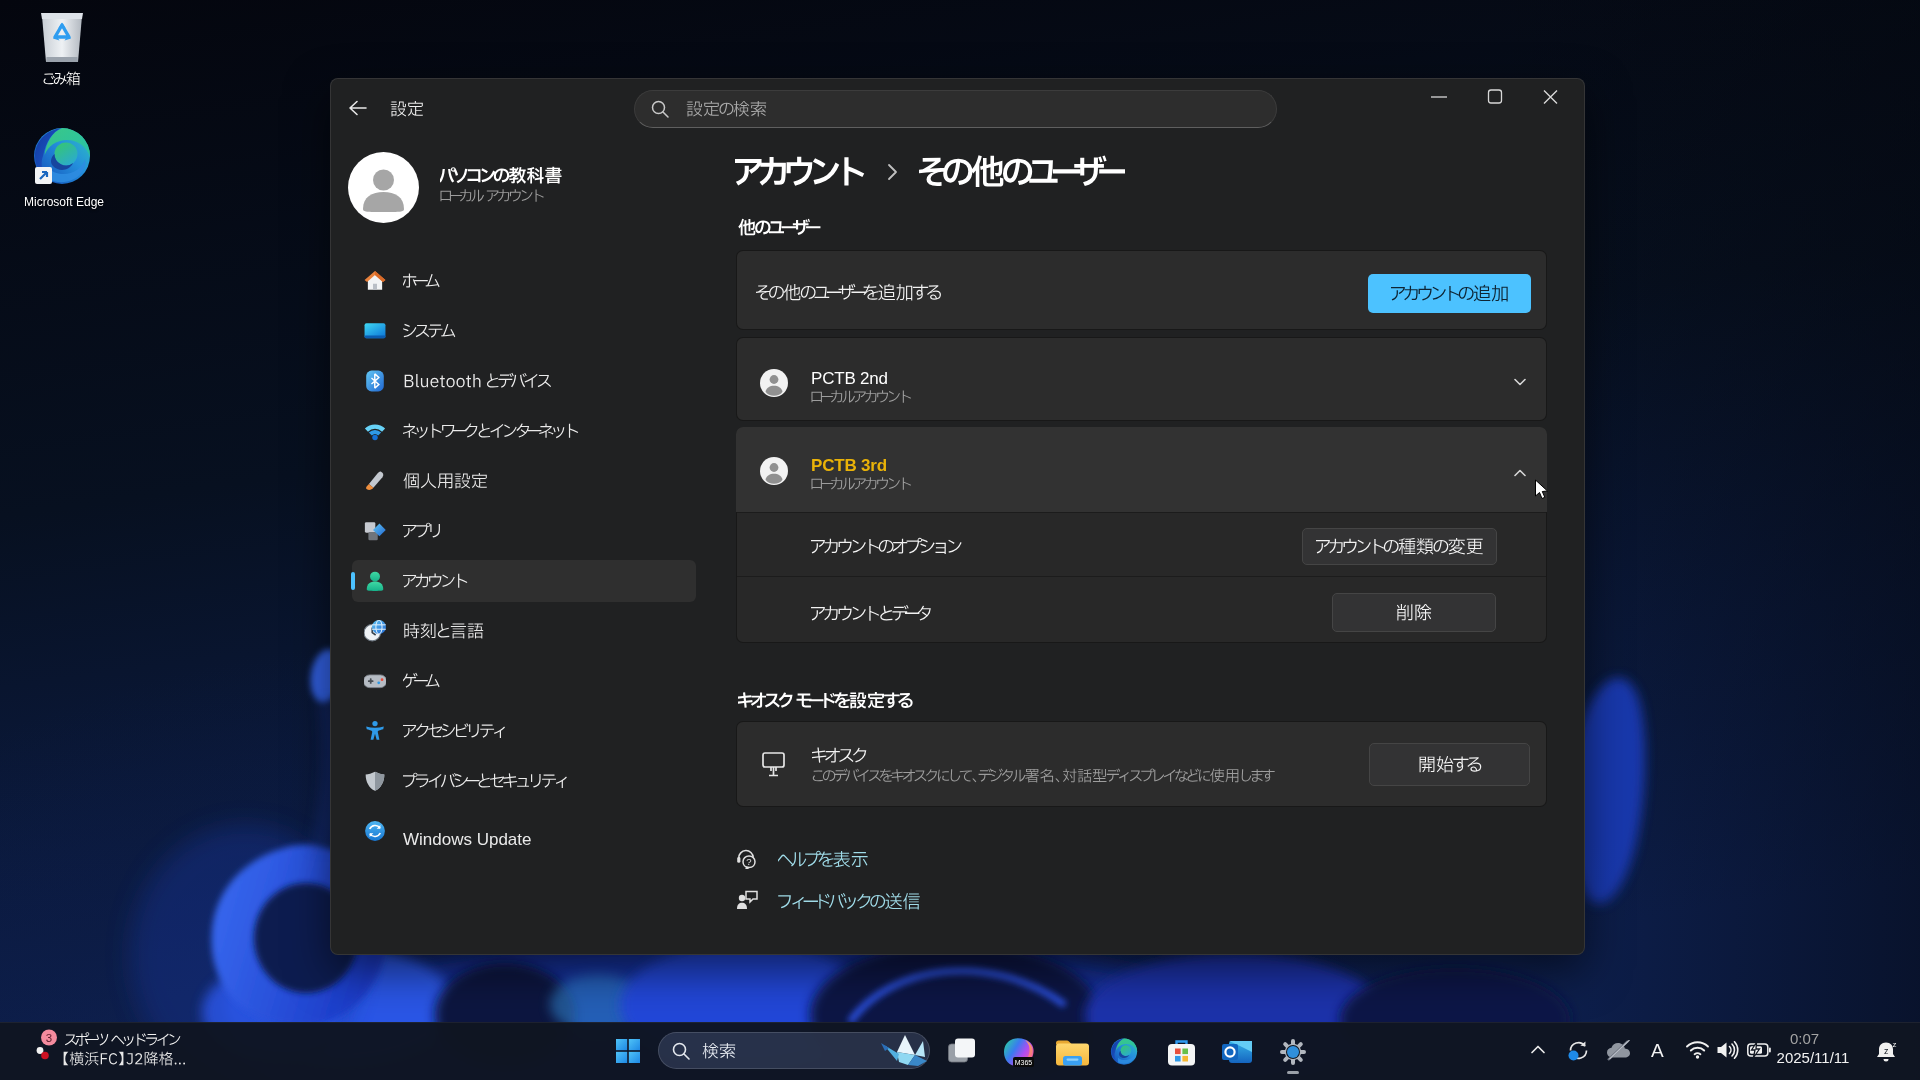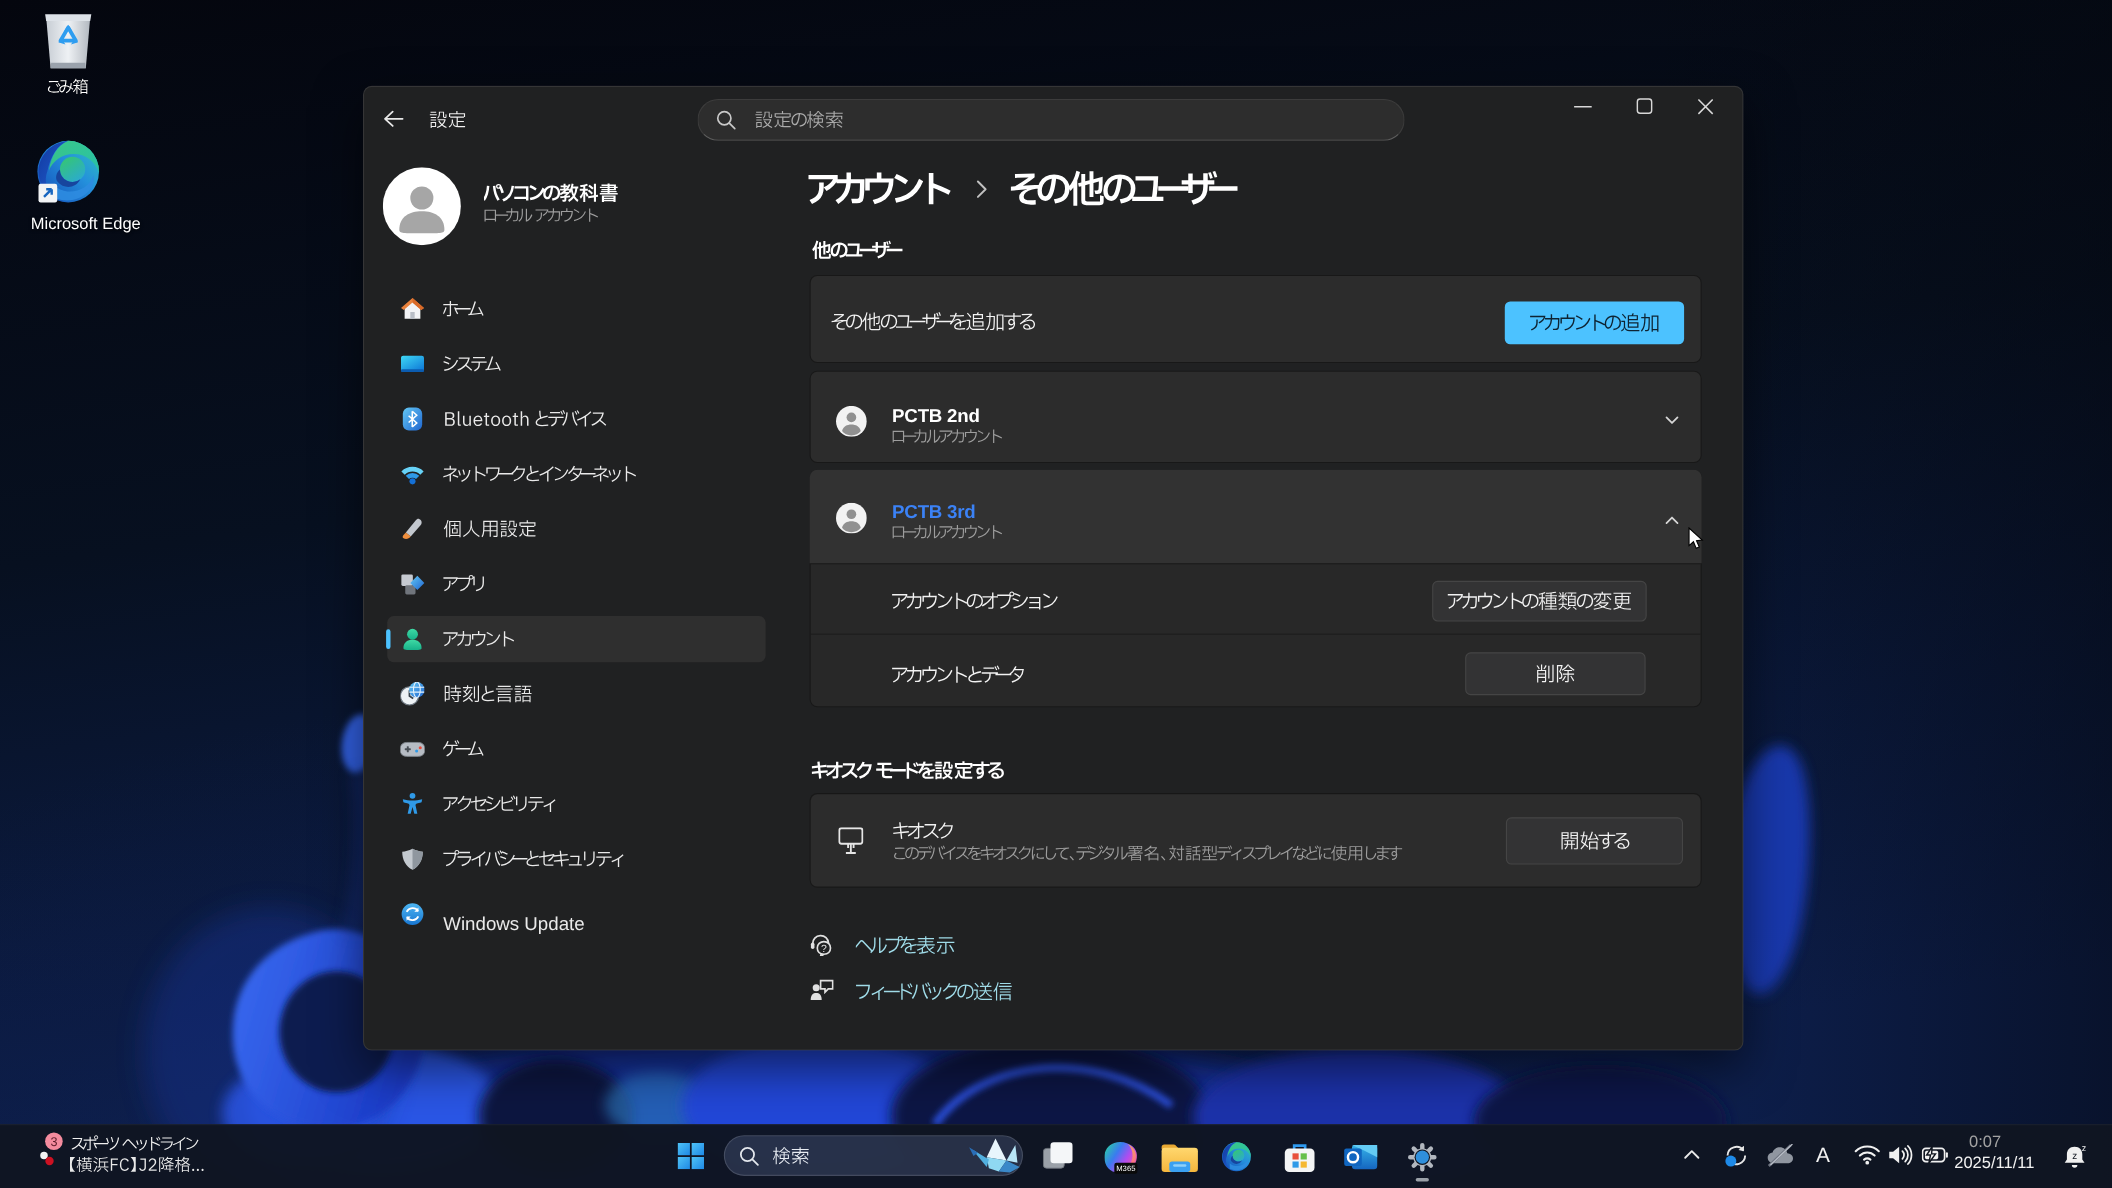--- a/index.html
+++ b/index.html
@@ -123,21 +123,21 @@
       <circle cx="30" cy="29" r="28" fill="url(#eg1)"></circle>
 <path d="M30,1 A28,28 0 0 1 58,29 L58,30 C55,20 46,13 35,13 C24,13 16,19.5 12.5,28 C14.5,14.5 21,4.5 30,1 Z" fill="url(#eg4)"></path>
 <path d="M11,29 C8,37 10,46 17,52.5 C8.5,48 3,39 3,29 C3,15 14,2.5 30,1 C20,5 14,15 11,29 Z" fill="url(#eg2)"></path>
 <circle cx="34" cy="27" r="11.5" fill="url(#eg3)"></circle>
 <path d="M22.5,27 a11.5,11.5 0 0 0 18.5,9 C37,44.5 26,45 20.5,38.5 C17.5,34.5 19.5,29.5 22.5,27 Z" fill="#17459e"></path>
 <path d="M17,52.5 C28,58 43,55 50,45 C53,41 54,36 53,32 C50,42 40,48 29,47 C24,46.5 20,44.5 17,41.5 Z" fill="#2e8ce0" opacity="0.9"></path>
     </g>
 <rect x="3" y="40" width="17" height="17" rx="2" fill="#f2f4f6"></rect>
 <path d="M8,52 L15,45 M15,45 L10,45 M15,45 L15,50" stroke="#1766c0" stroke-width="2.2" fill="none"></path>
 </svg>
-<div class="lat" style="left:0px;top:195px;width:128px;text-align:right;color:#fff;font-size:15px;text-shadow:0 1px 3px rgba(0,0,0,0.9)">Microsoft Edge</div>
+<div class="lat" style="left:0px;top:195px;width:128px;text-align:center;color:#fff;font-size:12px;text-shadow:0 1px 3px rgba(0,0,0,0.9)">Microsoft Edge</div>
 <div class="win"></div>
 <svg class="ico" style="left:348px;top:99px" width="20" height="18" viewBox="0 0 20 18">
 <path d="M2,9 L18,9 M2,9 L9,2.5 M2,9 L9,15.5" stroke="#e8e8e8" stroke-width="1.6" fill="none" stroke-linecap="round"></path>
   </svg>
 <svg class="tx" style="left:390.0px;top:98.6px" width="36" height="23" viewBox="0 0 36 23">
     <path transform="translate(0,16.15) scale(0.017000,-0.017000)" fill="#f0f0f0" d="M585 693Q585 605 558 543Q531 481 474 429L438 475Q489 520 508 570Q528 619 528 702V804H805V555Q805 535 812 528Q819 521 839 521H883V669L936 650V531Q936 497 924 483Q913 469 882 469H830Q784 469 766 487Q748 505 748 551V751H585ZM83 803H383V747H83ZM415 605H46V662H415ZM89 523H378V467H89ZM919 -76Q790 -18 694 64Q590 -23 447 -77L422 -22Q551 25 648 105Q566 184 497 296L548 324Q613 220 693 146Q783 235 819 339H463V395H886V348Q845 212 738 105Q833 28 947 -21ZM378 331H89V387H378ZM145 -75H88V250H380V-21H145ZM324 195H145V36H324Z M1935 29 1924 -28H1584Q1424 -28 1345 26Q1266 79 1254 206H1247Q1243 149 1230 110Q1216 70 1184 33Q1151 -4 1091 -46L1053 9Q1120 54 1155 94Q1190 135 1204 184Q1217 233 1217 309V386H1283V307Q1283 186 1330 121Q1377 56 1477 37V479H1133V522H1071V724H1460V835H1524V724H1929V522H1867V479H1541V309H1867V253H1541V30Q1552 29 1576 29ZM1867 666H1133V537H1867Z"></path>
   </svg>
 <svg class="ico" style="left:1416px;top:81px" width="160" height="32" viewBox="0 0 160 32">
 <path d="M15,16 L31,16" stroke="#d8d8d8" stroke-width="1.3"></path>
 <rect x="72.5" y="9" width="13" height="13" rx="2.5" stroke="#d8d8d8" stroke-width="1.3" fill="none"></rect>
@@ -300,37 +300,37 @@
 <div class="abs" style="left:1368px;top:274px;width:163px;height:39px;background:#4cc2ff;border-radius:5px"></div>
 <svg class="tx" style="left:1390.5px;top:283.1px" width="121" height="24" viewBox="0 0 121 24">
     <path transform="translate(0,17.10) scale(0.018000,-0.018000)" fill="#0e2433" d="M425 393Q524 439 593 507Q662 575 694 654H-7V722H768V656Q735 557 658 474Q580 390 469 333ZM41 46Q140 85 199 131Q258 177 286 241Q313 305 313 398V542H385V397Q385 289 352 212Q319 136 252 80Q185 25 78 -19Z M1479 608V544Q1479 270 1457 138Q1444 61 1404 31Q1365 1 1279 1H1162L1147 70H1268Q1329 70 1355 89Q1381 108 1389 161Q1398 219 1403 318Q1408 416 1408 513V542H1111Q1098 344 1017 213Q936 82 781 -13L738 47Q884 135 956 250Q1028 364 1040 542H753V608H1043V622V797H1113V619V608Z M1927 635H2258Q2255 447 2203 316Q2151 186 2043 102Q1935 19 1762 -24L1732 46Q1884 83 1980 150Q2076 217 2124 319Q2172 421 2181 567H1605V334H1532V635H1854V799H1927Z M2617 510Q2474 607 2308 684L2344 747Q2511 668 2657 570ZM2320 88Q2496 121 2620 185Q2744 249 2832 354Q2921 459 2987 618L3048 577Q2949 334 2780 200Q2611 66 2340 15Z M3754 238Q3525 359 3312 432V-30H3240V785H3312V508Q3555 423 3786 302Z M4591 378Q4591 214 4496 118Q4400 22 4218 -1L4198 68Q4362 88 4440 163Q4519 238 4519 374Q4519 500 4442 578Q4364 655 4230 666Q4196 361 4131 216Q4066 70 3963 70Q3912 70 3868 99Q3823 128 3796 184Q3769 241 3769 319Q3769 440 3824 534Q3879 629 3976 682Q4073 734 4195 734Q4309 734 4400 689Q4490 644 4540 563Q4591 482 4591 378ZM4159 667Q4067 661 3994 616Q3921 570 3880 493Q3839 416 3839 320Q3839 265 3856 224Q3872 184 3900 163Q3927 142 3960 142Q4025 142 4078 272Q4130 401 4159 667Z M5474 121H4934V754H5129Q5153 794 5172 849L5240 838Q5220 788 5199 754H5447V500H4996V391H5474ZM4809 574Q4716 705 4633 783L4680 821Q4724 779 4771 724Q4818 670 4858 612ZM5385 556V696H4996V556ZM5524 10 5514 -53H5021Q4907 -53 4842 -8Q4778 38 4771 107H4764Q4759 -4 4622 -66L4598 -6Q4673 27 4704 71Q4734 115 4734 187V410H4607V470H4798V184Q4798 100 4858 55Q4918 10 5018 10ZM4996 335V179H5410V335Z M5830 833V662H6048Q6048 243 6029 76Q6020 3 5992 -26Q5963 -55 5899 -55H5813L5798 6H5884Q5913 6 5929 12Q5945 19 5953 38Q5961 56 5966 93Q5982 231 5985 603H5830Q5828 360 5785 198Q5742 35 5644 -78L5596 -33Q5689 72 5727 222Q5765 372 5767 603H5612V662H5767V833ZM6136 -81V739H6482V-81H6417V-1H6200V-81ZM6200 681V58H6417V681Z"></path>
   </svg>
 <div class="card" style="left:736px;top:337px;width:811px;height:84px"></div>
 <svg class="ico" style="left:760px;top:369px" width="28" height="28" viewBox="0 0 28 28">
 <circle cx="14" cy="14" r="14" fill="#f2f2f2"></circle>
 <circle cx="14" cy="10.5" r="4.4" fill="#909090"></circle>
 <path d="M5.5,22.8 C6.5,18.6 10,16.8 14,16.8 C18,16.8 21.5,18.6 22.5,22.8 C21,25.2 17.5,26.8 14,26.8 C10.5,26.8 7,25.2 5.5,22.8 Z" fill="#909090"></path>
   </svg>
-<div class="lat" style="left:811px;top:369px;font-size:17px;font-weight:700;color:#fff;letter-spacing:-0.2px">PCTB 2nd</div>
+<div class="lat" style="left:811px;top:369px;font-size:17px;font-weight:400;color:#fff;letter-spacing:-0.2px">PCTB 2nd</div>
 <svg class="tx" style="left:811.0px;top:388.3px" width="103" height="20" viewBox="0 0 103 20">
     <path transform="translate(0,14.25) scale(0.015000,-0.015000)" fill="#9d9d9d" d="M102 -4H31V708H730V-4H658V85H102ZM102 641V152H658V641Z M1460 342H660V418H1460Z M2079 608V544Q2079 270 2057 138Q2044 61 2004 31Q1965 1 1879 1H1762L1747 70H1868Q1929 70 1955 89Q1981 108 1989 161Q1998 219 2003 318Q2008 416 2008 513V542H1711Q1698 344 1617 213Q1536 82 1381 -13L1338 47Q1484 135 1556 250Q1628 364 1640 542H1353V608H1643V622V797H1713V619V608Z M2932 393Q2885 245 2799 140Q2713 36 2600 -11H2535V772H2605V69Q2784 165 2871 427ZM2287 767H2357V466Q2357 285 2302 172Q2247 59 2132 -25L2085 32Q2190 106 2238 205Q2287 304 2287 464Z M3305 393Q3404 439 3473 507Q3542 575 3574 654H2873V722H3648V656Q3615 557 3538 474Q3460 390 3349 333ZM2921 46Q3020 85 3079 131Q3138 177 3166 241Q3193 305 3193 398V542H3265V397Q3265 289 3232 212Q3199 136 3132 80Q3065 25 2958 -19Z M4359 608V544Q4359 270 4337 138Q4324 61 4284 31Q4245 1 4159 1H4042L4027 70H4148Q4209 70 4235 89Q4261 108 4269 161Q4278 219 4283 318Q4288 416 4288 513V542H3991Q3978 344 3897 213Q3816 82 3661 -13L3618 47Q3764 135 3836 250Q3908 364 3920 542H3633V608H3923V622V797H3993V619V608Z M4807 635H5138Q5135 447 5083 316Q5031 186 4923 102Q4815 19 4642 -24L4612 46Q4764 83 4860 150Q4956 217 5004 319Q5052 421 5061 567H4485V334H4412V635H4734V799H4807Z M5497 510Q5354 607 5188 684L5224 747Q5391 668 5537 570ZM5200 88Q5376 121 5500 185Q5624 249 5712 354Q5801 459 5867 618L5928 577Q5829 334 5660 200Q5491 66 5220 15Z M6634 238Q6405 359 6192 432V-30H6120V785H6192V508Q6435 423 6666 302Z"></path>
   </svg>
 <svg class="ico" style="left:1512px;top:375px" width="16" height="14" viewBox="0 0 16 14">
 <path d="M3,4.5 L8,9.5 L13,4.5" stroke="#d6d6d6" stroke-width="1.6" fill="none" stroke-linecap="round" stroke-linejoin="round"></path>
   </svg>
 <div class="card" style="left:736px;top:427px;width:811px;height:216px;background:#282828"></div>
 <div class="abs" style="left:736px;top:427px;width:811px;height:85px;background:#323232;border-radius:7px 7px 0 0"></div>
 <div class="sep" style="left:737px;top:512px;width:809px"></div>
 <div class="sep" style="left:737px;top:576px;width:809px"></div>
 <svg class="ico" style="left:760px;top:457px" width="28" height="28" viewBox="0 0 28 28">
 <circle cx="14" cy="14" r="14" fill="#f2f2f2"></circle>
 <circle cx="14" cy="10.5" r="4.4" fill="#909090"></circle>
 <path d="M5.5,22.8 C6.5,18.6 10,16.8 14,16.8 C18,16.8 21.5,18.6 22.5,22.8 C21,25.2 17.5,26.8 14,26.8 C10.5,26.8 7,25.2 5.5,22.8 Z" fill="#909090"></path>
   </svg>
-<div class="lat" style="left:811px;top:456px;font-size:17px;font-weight:700;color:#3b82f6;letter-spacing:-0.2px">PCTB 3rd</div>
+<div class="lat" style="left:811px;top:456px;font-size:17px;font-weight:700;color:#eab308;letter-spacing:-0.2px">PCTB 3rd</div>
 <svg class="tx" style="left:811.0px;top:475.3px" width="103" height="20" viewBox="0 0 103 20">
     <path transform="translate(0,14.25) scale(0.015000,-0.015000)" fill="#9d9d9d" d="M102 -4H31V708H730V-4H658V85H102ZM102 641V152H658V641Z M1460 342H660V418H1460Z M2079 608V544Q2079 270 2057 138Q2044 61 2004 31Q1965 1 1879 1H1762L1747 70H1868Q1929 70 1955 89Q1981 108 1989 161Q1998 219 2003 318Q2008 416 2008 513V542H1711Q1698 344 1617 213Q1536 82 1381 -13L1338 47Q1484 135 1556 250Q1628 364 1640 542H1353V608H1643V622V797H1713V619V608Z M2932 393Q2885 245 2799 140Q2713 36 2600 -11H2535V772H2605V69Q2784 165 2871 427ZM2287 767H2357V466Q2357 285 2302 172Q2247 59 2132 -25L2085 32Q2190 106 2238 205Q2287 304 2287 464Z M3305 393Q3404 439 3473 507Q3542 575 3574 654H2873V722H3648V656Q3615 557 3538 474Q3460 390 3349 333ZM2921 46Q3020 85 3079 131Q3138 177 3166 241Q3193 305 3193 398V542H3265V397Q3265 289 3232 212Q3199 136 3132 80Q3065 25 2958 -19Z M4359 608V544Q4359 270 4337 138Q4324 61 4284 31Q4245 1 4159 1H4042L4027 70H4148Q4209 70 4235 89Q4261 108 4269 161Q4278 219 4283 318Q4288 416 4288 513V542H3991Q3978 344 3897 213Q3816 82 3661 -13L3618 47Q3764 135 3836 250Q3908 364 3920 542H3633V608H3923V622V797H3993V619V608Z M4807 635H5138Q5135 447 5083 316Q5031 186 4923 102Q4815 19 4642 -24L4612 46Q4764 83 4860 150Q4956 217 5004 319Q5052 421 5061 567H4485V334H4412V635H4734V799H4807Z M5497 510Q5354 607 5188 684L5224 747Q5391 668 5537 570ZM5200 88Q5376 121 5500 185Q5624 249 5712 354Q5801 459 5867 618L5928 577Q5829 334 5660 200Q5491 66 5220 15Z M6634 238Q6405 359 6192 432V-30H6120V785H6192V508Q6435 423 6666 302Z"></path>
   </svg>
 <svg class="ico" style="left:1512px;top:466px" width="16" height="14" viewBox="0 0 16 14">
 <path d="M3,9.5 L8,4.5 L13,9.5" stroke="#d6d6d6" stroke-width="1.6" fill="none" stroke-linecap="round" stroke-linejoin="round"></path>
   </svg>
 <svg class="ico" style="left:1534px;top:479px" width="16" height="22" viewBox="0 0 16 22">
 <path d="M1.5,1 L1.5,17 L5.5,13.5 L8,19.5 L10.8,18.3 L8.3,12.5 L13.5,12 Z" fill="#fff" stroke="#000" stroke-width="1"></path>
   </svg>
 <svg class="tx" style="left:811.0px;top:535.6px" width="153" height="24" viewBox="0 0 153 24">

